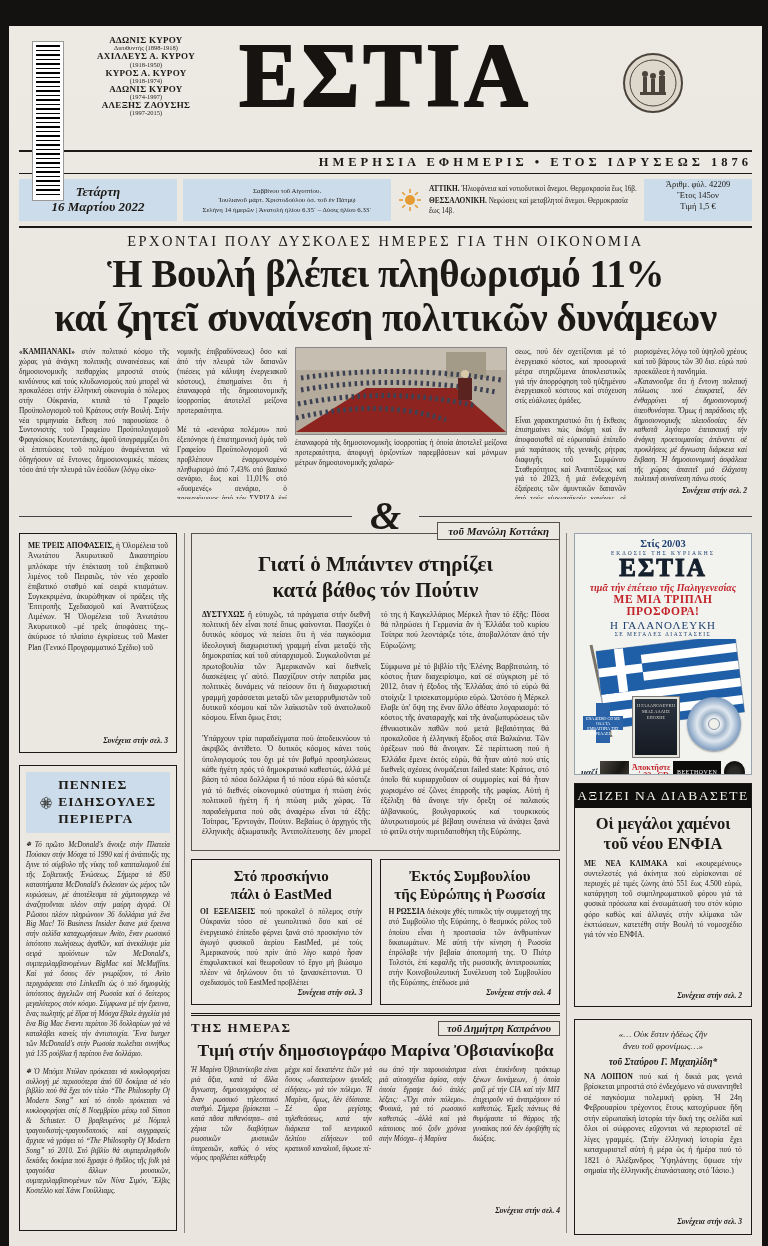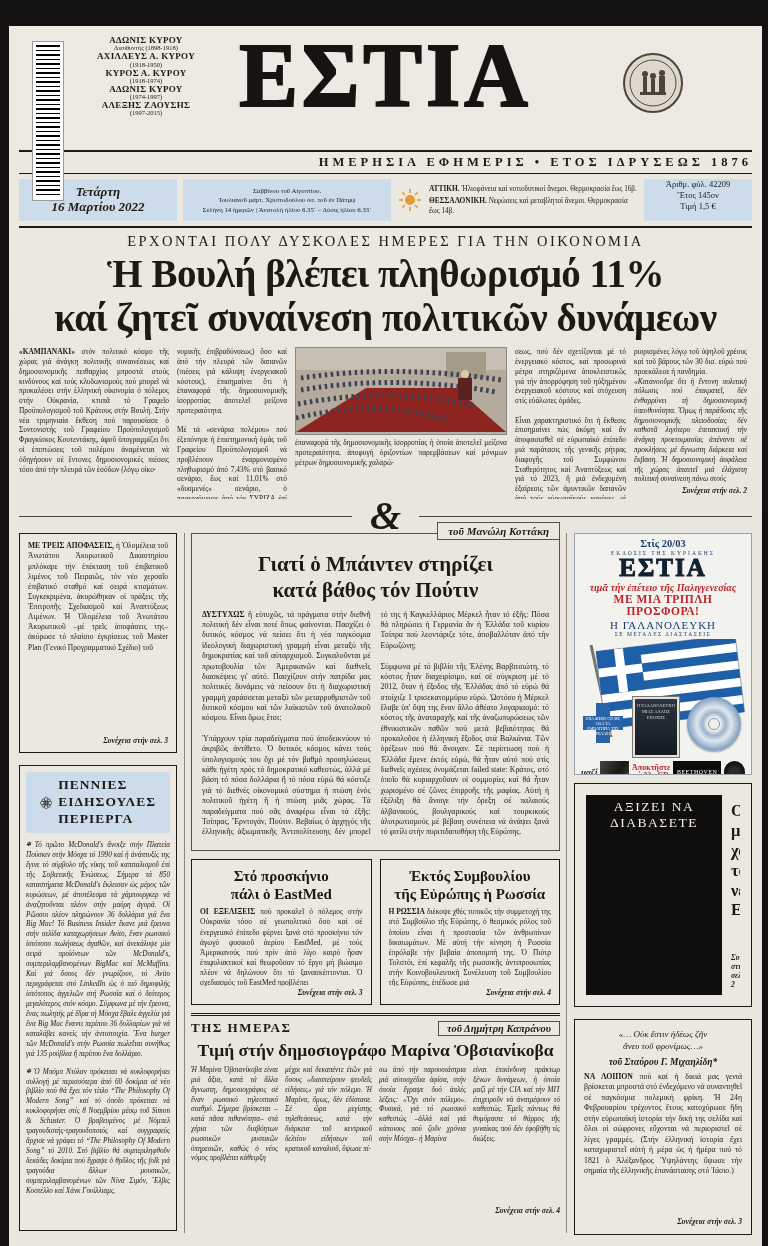--- a/index.html
+++ b/index.html
@@ -129,21 +129,21 @@
   .cd::after{content:"";position:absolute;left:21px;top:21px;width:12px;height:12px;border-radius:50%;
     background:#f0efe9;border:1px solid #8a98a8;box-sizing:border-box;}
   .promo-strip{display:flex;align-items:center;gap:3px;margin-top:2px;height:26px;}
   .mazi{font-style:italic;font-weight:bold;font-size:9px;color:#15202e;}
   .strip-photo{width:30px;height:22px;background:linear-gradient(120deg,#4a453e,#191713 60%,#4b453b);}
   .strip-red{color:#c2242a;font-weight:bold;font-size:8px;line-height:1.1;flex:1;}
   .beet{width:50px;height:22px;background:#0d0c0a;color:#fff;font-size:6px;letter-spacing:.5px;
     display:flex;align-items:center;justify-content:center;}
   .strip-disc{width:22px;height:22px;border-radius:50%;background:radial-gradient(circle,#2c2a26 30%,#0e0d0b 70%);}
   
-  .worth{height:224px;margin-top:8px;padding:11px;display:flex;flex-direction:row;}
+  .worth{height:224px;margin-top:8px;padding:0;display:flex;flex-direction:column;}
   .worth-bar{background:#0f0e0c;color:#f2efe8;text-align:center;font-size:13.5px;
     letter-spacing:1.5px;padding:4px 0;}
   .worth-inner{padding:6px 9px;display:flex;flex-direction:column;flex:1;overflow:hidden;}
   .worth .title{font-size:16.5px;line-height:1.2;margin-bottom:5px;}
   
   .chios{margin-top:12px;height:216px;padding:8px 9px;}
   .chios .title{font-size:18.5px;margin-bottom:4px;}
   .chios .quote{text-align:center;font-style:italic;font-size:9px;line-height:1.35;white-space:pre-line;}
   .chios .byl{text-align:center;font-style:italic;font-weight:bold;font-size:9.5px;margin:4px 0 5px 0;}
   .chios .body-sm{font-size:7.8px;}

